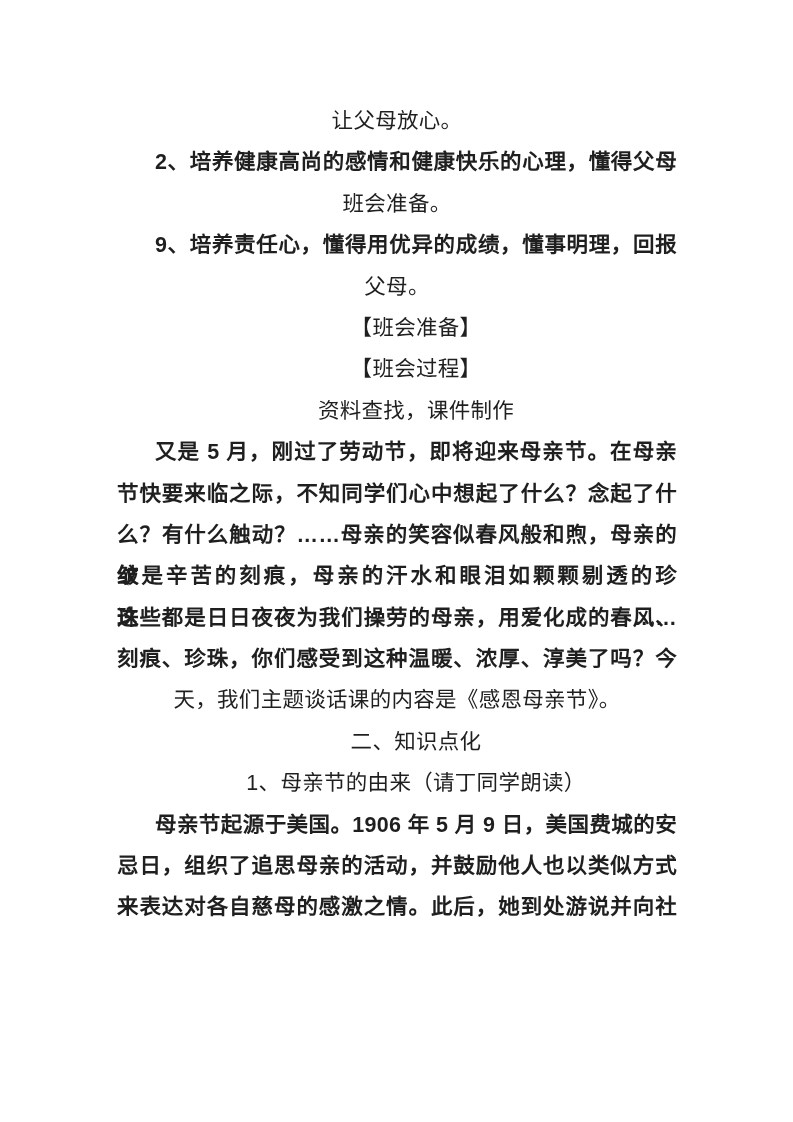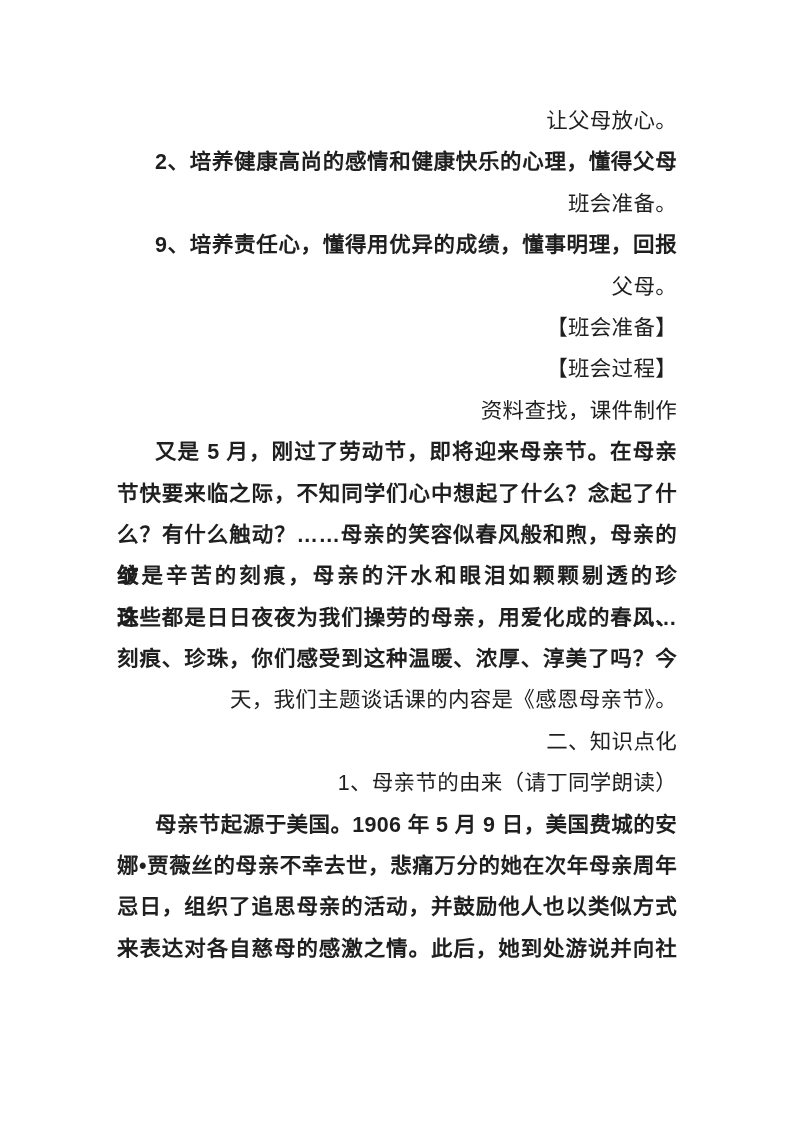--- a/index.html
+++ b/index.html
@@ -20,21 +20,21 @@
     left: 117px;
     top: 101px;
     width: 560px;
     font-size: 21.5px;
     line-height: 41.4px;
     color: #1f1f1f;
     letter-spacing: 0.3px;
   }
   .line {
     height: 41.4px;
-    text-align: right;
+    text-align: center;
     white-space: normal;
   }
   
   .line.fill {
     text-align: justify;
     text-align-last: justify;
     font-weight: bold;
   }
   
   .line.indent {
@@ -57,17 +57,16 @@
     <div class="line indent fill">又是 5 月，刚过了劳动节，即将迎来母亲节。在母亲</div>
     <div class="line fill">节快要来临之际，不知同学们心中想起了什么？念起了什</div>
     <div class="line fill">么？有什么触动？……母亲的笑容似春风般和煦，母亲的皱</div>
     <div class="line fill">纹是辛苦的刻痕，母亲的汗水和眼泪如颗颗剔透的珍珠……</div>
     <div class="line fill">这些都是日日夜夜为我们操劳的母亲，用爱化成的春风、</div>
     <div class="line fill">刻痕、珍珠，你们感受到这种温暖、浓厚、淳美了吗？今</div>
     <div class="line">天，我们主题谈话课的内容是《感恩母亲节》。</div>
     <div class="line indent">二、知识点化</div>
     <div class="line indent">1、母亲节的由来（请丁同学朗读）</div>
     <div class="line indent fill">母亲节起源于美国。1906 年 5 月 9 日，美国费城的安</div>
-    <div class="line fill">娜•贾薇丝的母亲不幸去世，悲痛万分的她在次年母亲周年</div>
     <div class="line fill">忌日，组织了追思母亲的活动，并鼓励他人也以类似方式</div>
     <div class="line fill">来表达对各自慈母的感激之情。此后，她到处游说并向社</div>
   </div>
 </div>
 
 </body></html>

